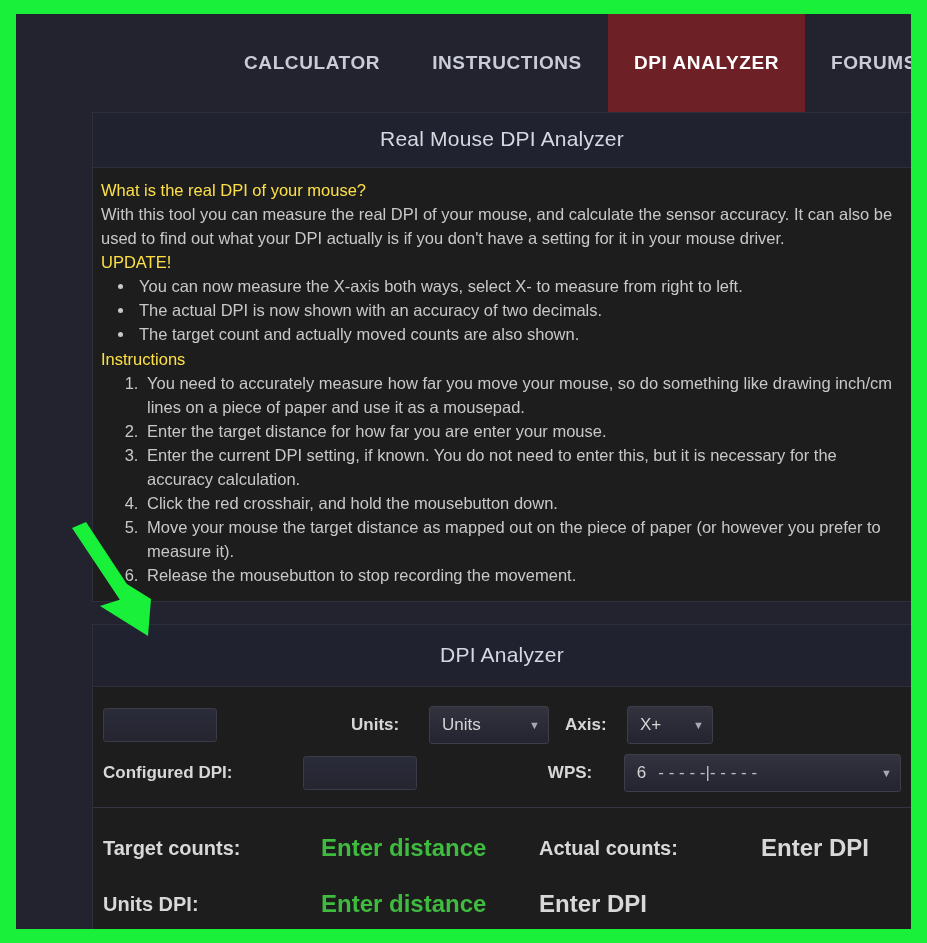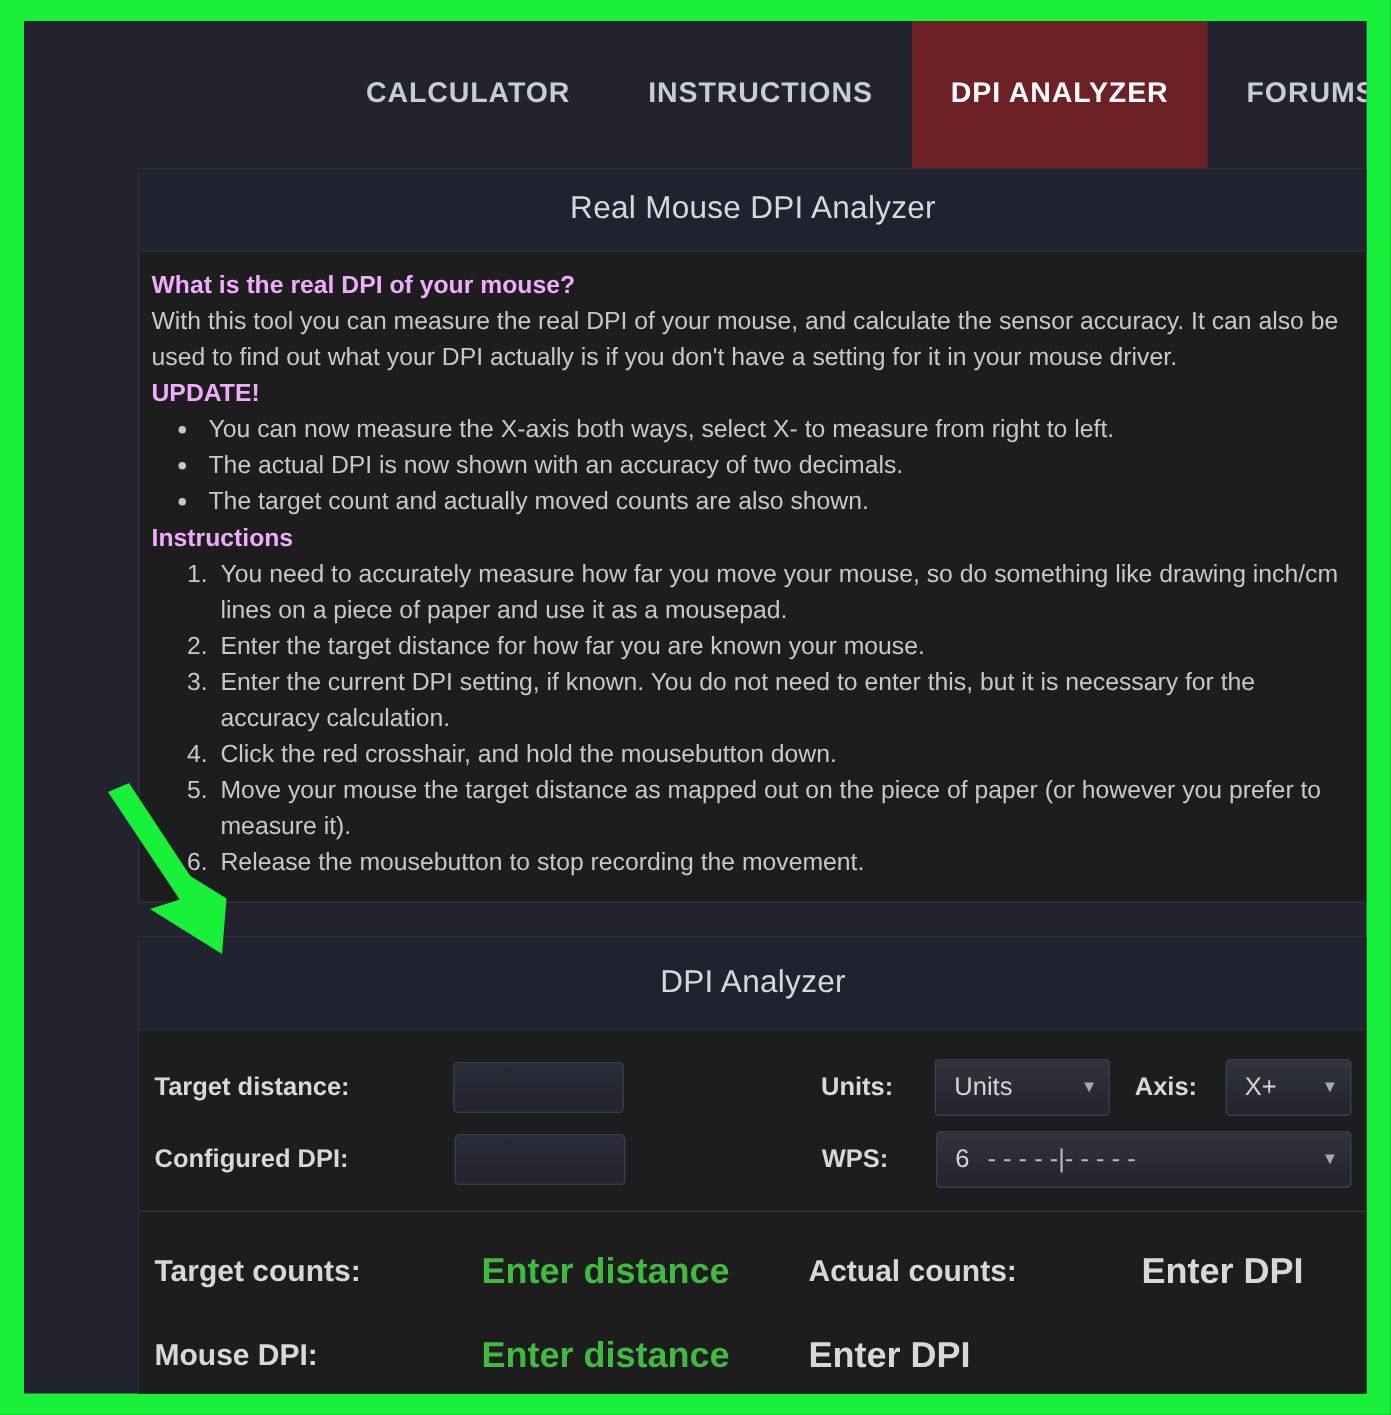--- a/index.html
+++ b/index.html
@@ -92,22 +92,22 @@
 
   .panel-body {
     padding: 10px 8px 14px 8px;
     color: #c8c8c8;
     font-size: 16.5px;
     line-height: 1.46;
   }
 
   .panel-body b,
   .panel-body .hd {
-    color: #f0abfc;
-    font-weight: bold;
+    color: #fde047;
+    font-weight: normal;
     display: block;
   }
   .panel-body p { margin: 0; }
 
   .panel-body ul {
     margin: 0 0 0 34px;
     padding: 0;
     list-style: disc;
   }
   .panel-body ul li { padding-left: 4px; }
@@ -263,40 +263,39 @@
           <ul>
             <li>You can now measure the X-axis both ways, select X- to measure from right to left.</li>
             <li>The actual DPI is now shown with an accuracy of two decimals.</li>
             <li>The target count and actually moved counts are also shown.</li>
           </ul>
 
           <span class="hd">Instructions</span>
 
           <ol>
             <li>You need to accurately measure how far you move your mouse, so do something like drawing inch/cm lines on a piece of paper and use it as a mousepad.</li>
-            <li>Enter the target distance for how far you are known your mouse.</li>
+            <li>Enter the target distance for how far you are enter your mouse.</li>
             <li>Enter the current DPI setting, if known. You do not need to enter this, but it is necessary for the accuracy calculation.</li>
             <li>Click the red crosshair, and hold the mousebutton down.</li>
             <li>Move your mouse the target distance as mapped out on the piece of paper (or however you prefer to measure it).</li>
             <li>Release the mousebutton to stop recording the movement.</li>
           </ol>
 
         </div>
       </div>
 
       <div id="panel-gap"></div>
 
       <div class="panel" id="analyzer-panel">
 
         <div class="panel-head">DPI Analyzer</div>
 
         <div id="form-area">
 
           <div class="form-row">
-            <span class="lbl lbl-target">Target distance:</span>
 
             <input class="txtinput" type="text" id="inp-target-distance" value="" style="">
 
             <span class="spacer-right"></span>
             <span style="width:108px"></span>
 
             <span class="lbl lbl-units">Units:</span>
 
             <div class="sel" id="sel-units">
               <span>Units</span>
@@ -335,21 +334,21 @@
         <div id="results">
 
           <div class="res-row">
             <span class="res-lbl res-lbl-a">Target counts:</span>
             <span class="res-val res-val-green">Enter distance</span>
             <span class="res-lbl res-lbl-b">Actual counts:</span>
             <span class="res-val res-val-gray">Enter DPI</span>
           </div>
 
           <div class="res-row">
-            <span class="res-lbl res-lbl-a">Mouse DPI:</span>
+            <span class="res-lbl res-lbl-a">Units DPI:</span>
             <span class="res-val res-val-green">Enter distance</span>
             <span class="res-val res-val-gray">Enter DPI</span>
           </div>
 
         </div>
 
       </div>
 
     </div>
   </div>

